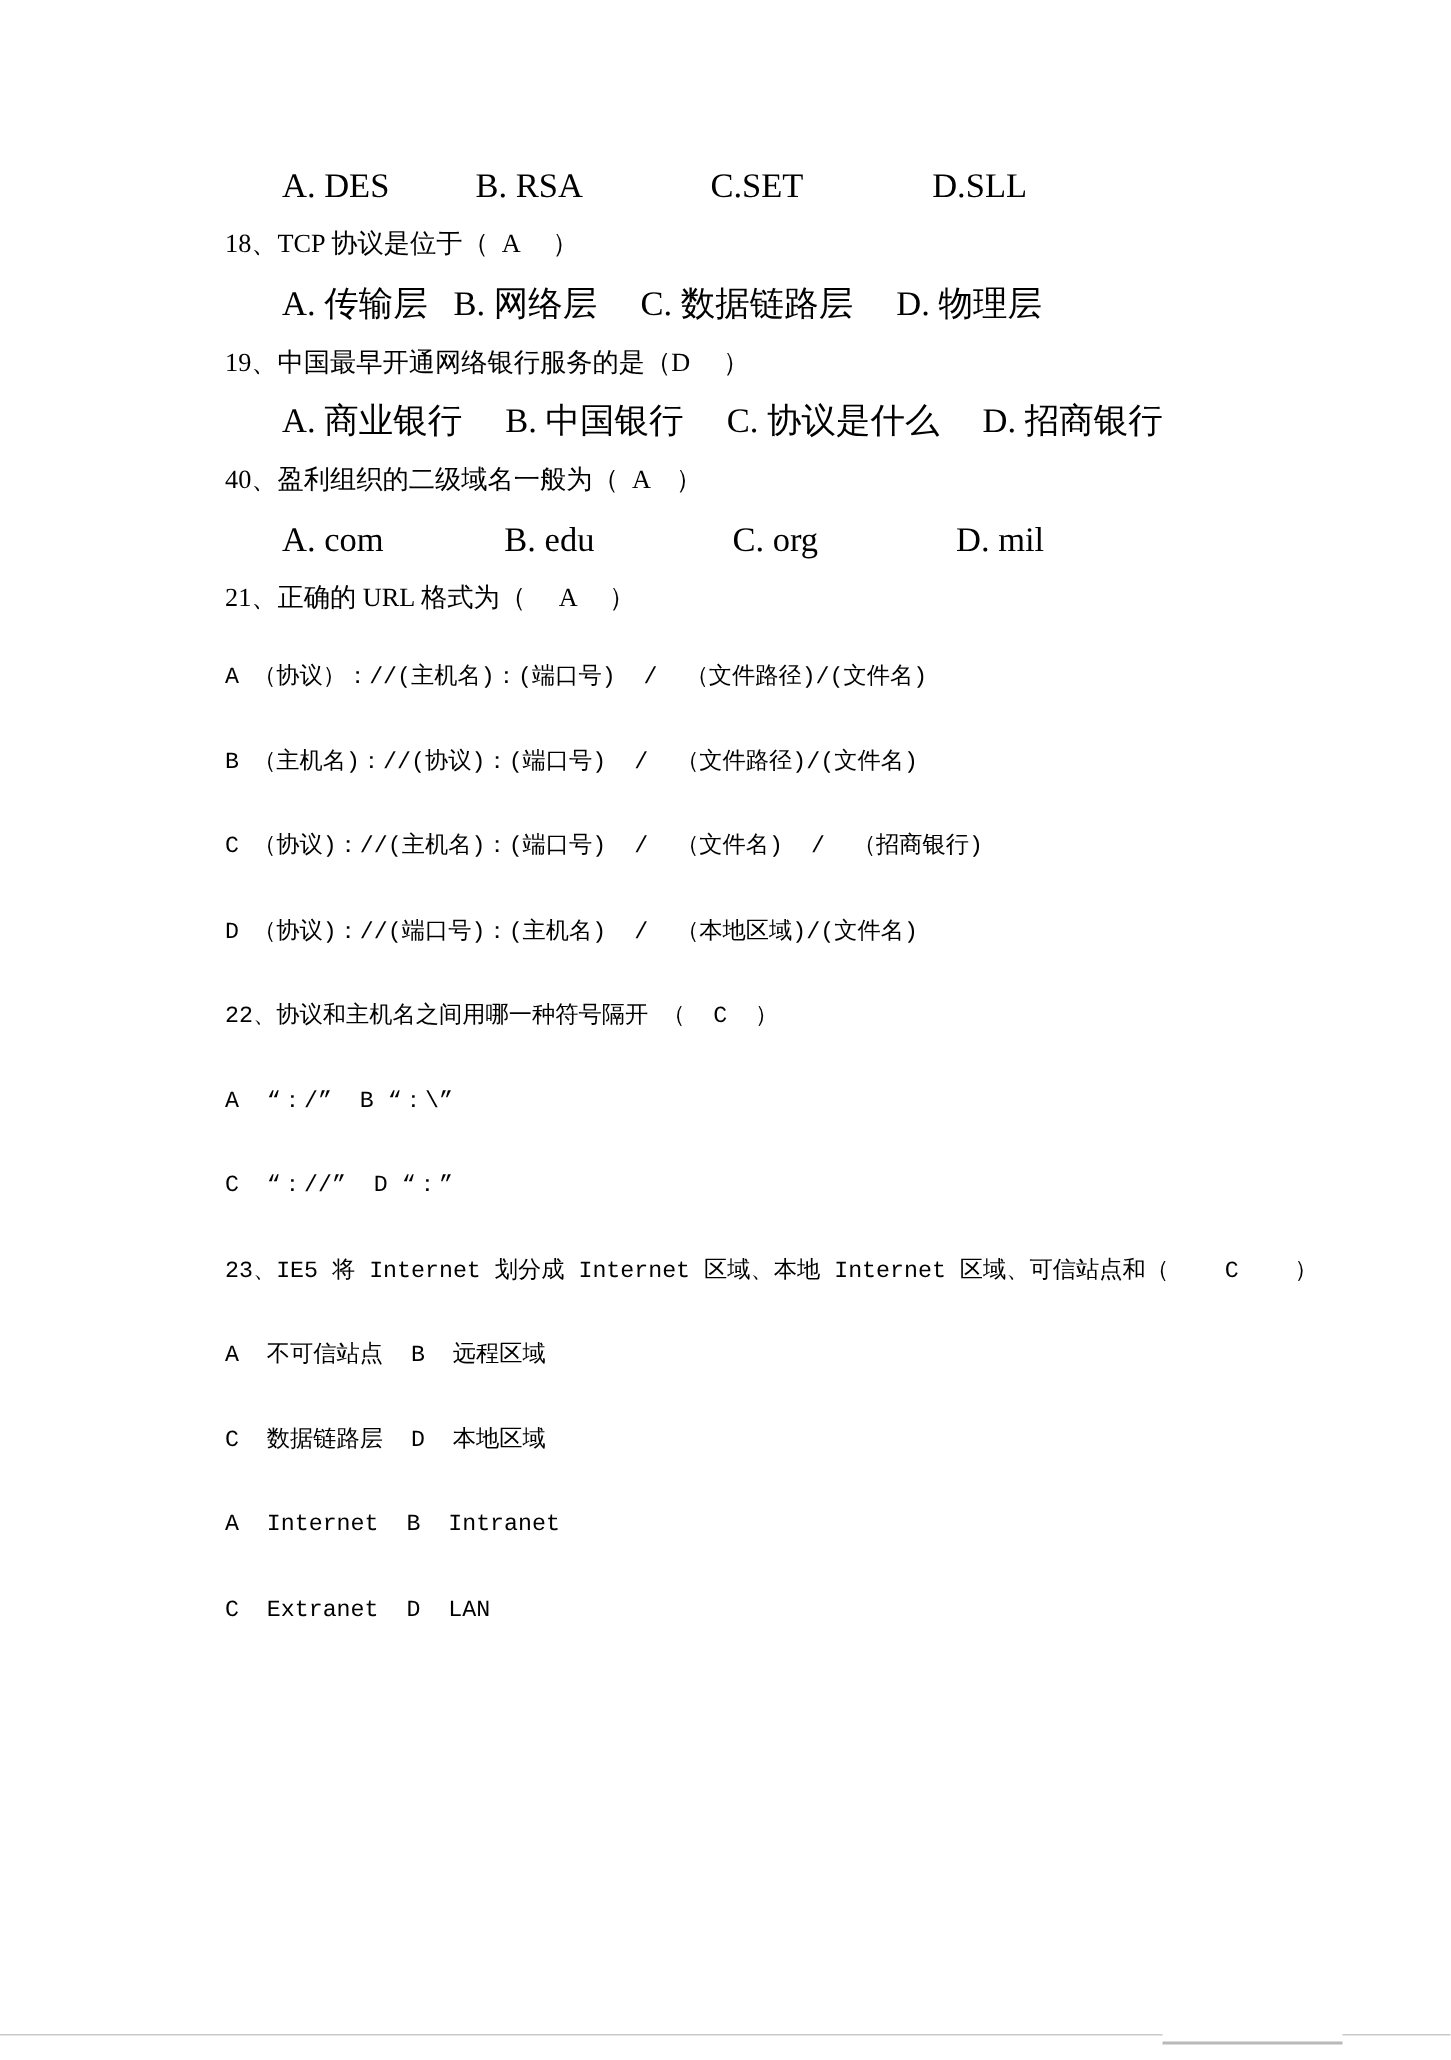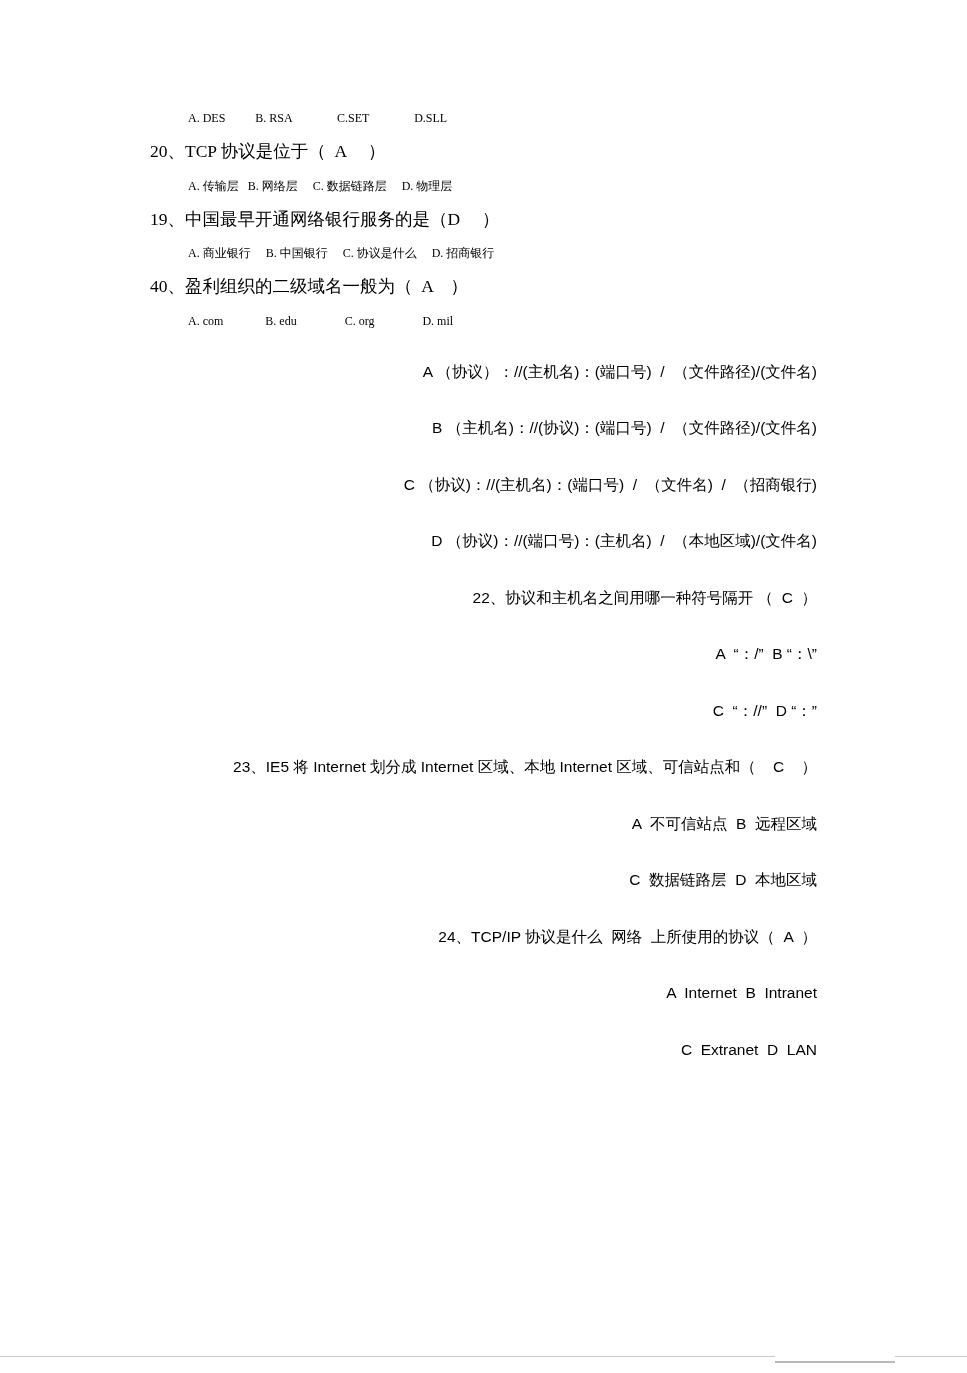--- a/index.html
+++ b/index.html
@@ -23,34 +23,33 @@
     padding: 112px 150px 0 150px;
   }
   
   .q-line {
     font-size: 17.5px;
     line-height: 1.0;
     margin: 0 0 19px 0;
     white-space: pre;
   }
   .opt-line {
-    font-size: 12px;
+    font-size: 23px;
     line-height: 1.0;
     margin: 0 0 19px 0;
     padding-left: 38px;
     white-space: pre;
   }
   
   .mono-line {
-    font-family: Liberation Sans, sans-serif;
+    font-family: Liberation Mono, monospace;
     font-size: 15.5px;
     line-height: 1.0;
     margin: 0 0 41px 0;
     white-space: pre;
-    text-align: right;
   }
   .mono-line.q {
     margin-bottom: 41px;
   }
   .gap-md { height: 18px; }
 
   
   .footer-rule {
     position: absolute;
     left: 0;
@@ -69,44 +68,44 @@
     border-bottom: 2px solid #b9b9b9;
   }
 </style>
 </head>
 <body>
 
 <div class="page">
 
   <p class="opt-line">A. DES          B. RSA               C.SET               D.SLL</p>
 
-  <p class="q-line">20、TCP 协议是位于（  A     ）</p>
+  <p class="q-line">18、TCP 协议是位于（  A     ）</p>
   <p class="opt-line">A. 传输层   B. 网络层     C. 数据链路层     D. 物理层</p>
 
   <p class="q-line">19、中国最早开通网络银行服务的是（D     ）</p>
   <p class="opt-line">A. 商业银行     B. 中国银行     C. 协议是什么     D. 招商银行</p>
 
   <p class="q-line">40、盈利组织的二级域名一般为（  A    ）</p>
   <p class="opt-line">A. com              B. edu                C. org                D. mil</p>
 
+  <p class="q-line">21、正确的 URL 格式为（     A     ）</p>
 
   <div class="gap-md"></div>
 
   <p class="mono-line">A （协议）：//(主机名)：(端口号)  /  （文件路径)/(文件名)</p>
   <p class="mono-line">B （主机名)：//(协议)：(端口号)  /  （文件路径)/(文件名)</p>
   <p class="mono-line">C （协议)：//(主机名)：(端口号)  /  （文件名)  /  （招商银行)</p>
   <p class="mono-line">D （协议)：//(端口号)：(主机名)  /  （本地区域)/(文件名)</p>
 
   <p class="mono-line q">22、协议和主机名之间用哪一种符号隔开 （  C  ）</p>
   <p class="mono-line">A  “：/”  B “：\”</p>
   <p class="mono-line">C  “：//”  D “：”</p>
 
   <p class="mono-line q">23、IE5 将 Internet 划分成 Internet 区域、本地 Internet 区域、可信站点和（    C    ）</p>
   <p class="mono-line">A  不可信站点  B  远程区域</p>
   <p class="mono-line">C  数据链路层  D  本地区域</p>
 
-  <p class="mono-line q">24、TCP/IP 协议是什么  网络  上所使用的协议（  A  ）</p>
   <p class="mono-line">A  Internet  B  Intranet</p>
   <p class="mono-line">C  Extranet  D  LAN</p>
 
   <div class="footer-rule"></div>
   <div class="footer-mark"></div>
 </div>
 
 </body></html>

